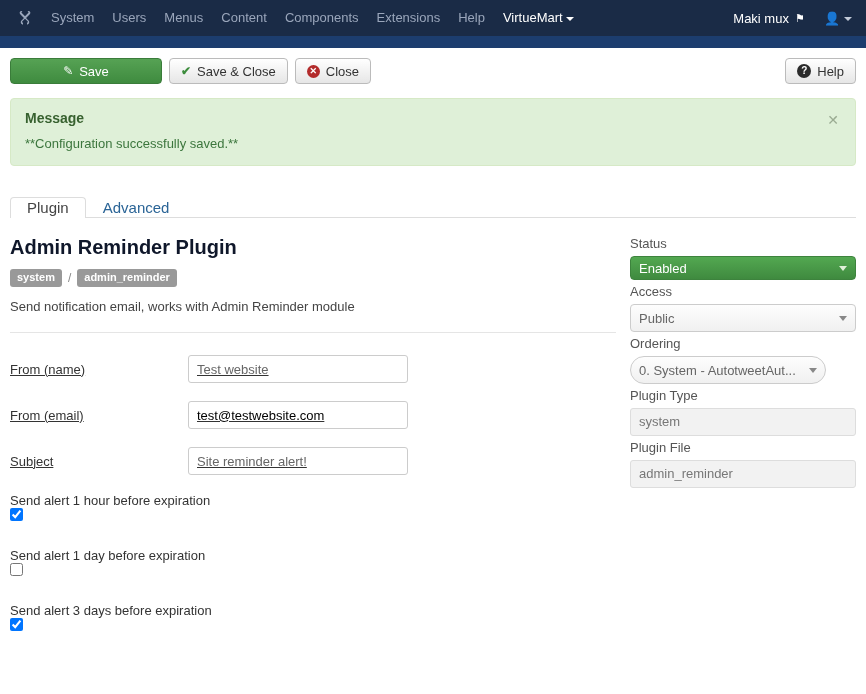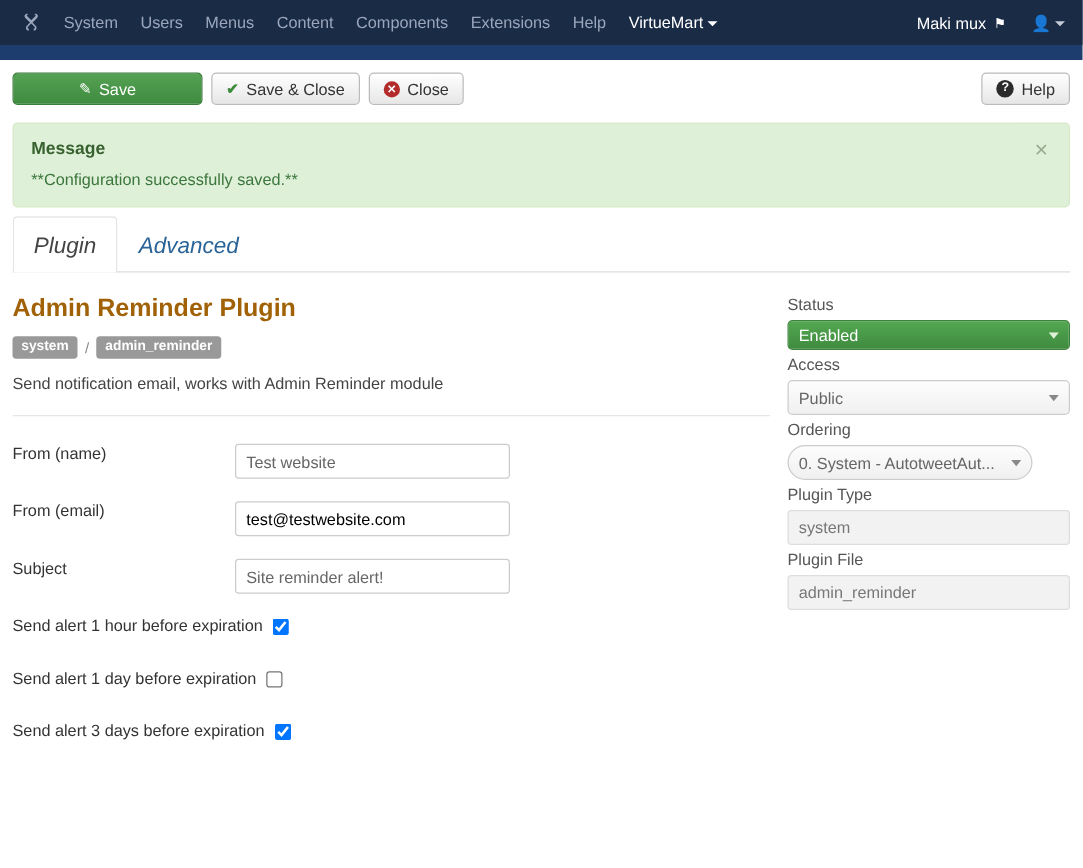--- a/index.html
+++ b/index.html
@@ -140,68 +140,69 @@
     background: none; border: 0; padding: 2px 4px;
   }
 
   
   #tabs {
     margin: 18px 10px 0 10px;
     border-bottom: 1px solid #ddd;
     display: flex; align-items: flex-end; height: 34px;
   }
   #tabs .tab {
-    padding: 13px 16px; font-size: 18px; color: #2a6496;
+    padding: 1px 16px; font-size: 15px; color: #2a6496;
     cursor: pointer; border: 1px solid transparent;
     border-bottom: none; border-radius: 4px 4px 0 0;
-    margin-bottom: -1px; line-height: 18px; font-style: italic;
+    margin-bottom: -1px; line-height: 18px;
   }
   #tabs .tab.active {
     color: #444; background: #fff;
     border-color: #ddd; border-bottom-color: #fff;
   }
 
   
   #content { display: flex; padding: 0 10px; position: relative; }
   #col-main { width: 630px; padding-top: 18px; }
   #col-side {
     width: 226px; padding-top: 18px; margin-left: 14px;
     position: relative;
   }
 
   #col-main h2.plugin-title {
-    font-size: 20px; font-weight: bold; color: #a16207;
+    font-size: 20px; font-weight: bold; color: #0f172a;
     margin: 0 0 10px 0;
   }
   .badges { display: flex; align-items: center; gap: 6px; margin-bottom: 12px; }
   .badge {
     display: inline-block; background: #999; color: #fff;
     font-size: 11px; font-weight: bold; padding: 3px 7px 4px 7px;
     border-radius: 3px; line-height: 11px;
   }
   .badge-sep { color: #888; font-size: 12px; }
   .plugin-desc { font-size: 13px; color: #444; margin: 0 0 18px 0; }
   hr.divider { border: 0; border-top: 1px solid #e5e5e5; margin: 0 0 22px 0; }
 
   .form-row {
-    display: flex; align-items: flex-start;
+    display: flex; align-items: center;
     margin-bottom: 18px;
+    text-decoration: underline;
   }
   .form-row .lbl {
     width: 178px; font-size: 13px; color: #333;
   }
   .form-row input[type=text] {
     width: 220px; height: 28px;
     border: 1px solid #ccc; border-radius: 3px;
     padding: 0 8px; font-size: 13px; color: #666;
     font-family: "Liberation Sans", sans-serif;
     background: #fff;
   }
   .form-row input.value-dark { color: #000000; }
-  .check-row { display: flex; align-items: flex-end; margin-bottom: 27px; }
+  .check-row { display: flex; align-items: flex-start; margin-bottom: 27px; flex-direction: column; }
   .check-row .lbl-inline { font-size: 13px; color: #333; margin-right: 8px; }
   input[type=checkbox] { margin: 0; }
 
   
   .side-group { margin-bottom: 4px; }
   .side-label { font-size: 13px; color: #555; margin-bottom: 5px; }
   .side-select {
     width: 226px; height: 28px;
     border: 1px solid #ccc; border-radius: 4px;
     background: linear-gradient(#fdfdfd, #f0f0f0);

